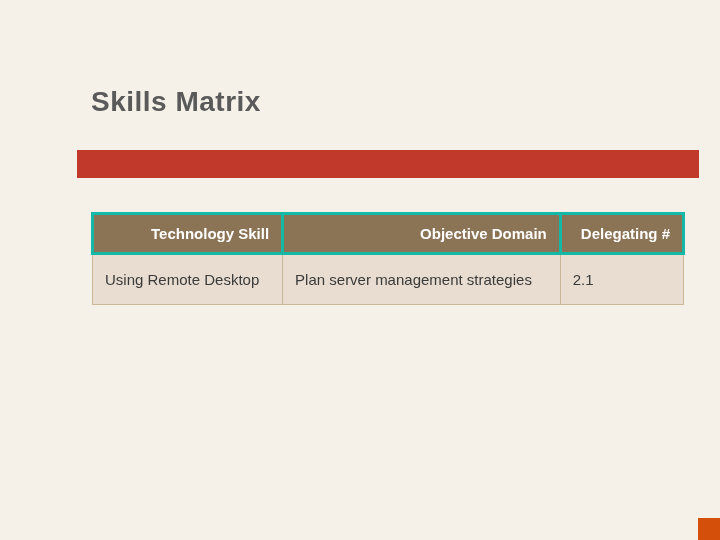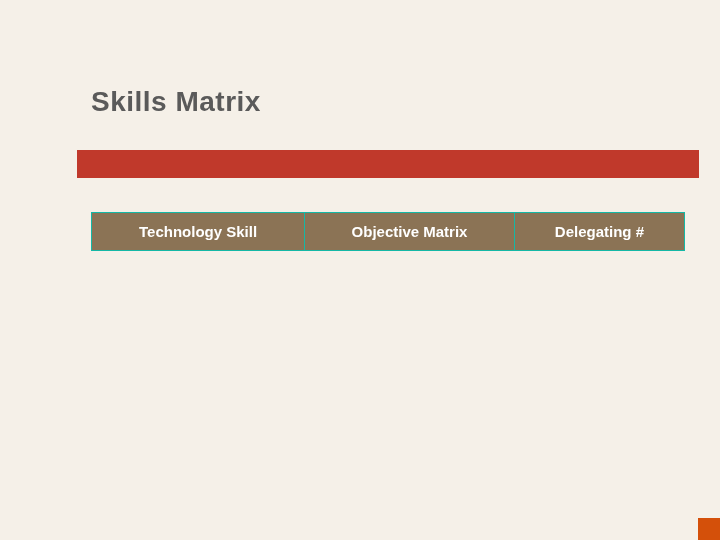--- a/index.html
+++ b/index.html
@@ -54,22 +54,22 @@
     }
 
     thead tr {
       background-color: #8b7355;
     }
 
     thead th {
       color: #ffffff;
       font-weight: bold;
       padding: 10px 12px;
-      text-align: center;
-      border: 1px solid #14b8a6;
+      text-align: right;
+      border: 3px solid #14b8a6;
     }
 
     tbody tr:nth-child(odd) {
       background-color: #e8ddd0;
     }
 
     tbody tr:nth-child(even) {
       background-color: #f0e8de;
     }
 
@@ -99,24 +99,29 @@
     <h1 class="page-title">Skills Matrix</h1>
   </div>
 
   <div class="title-underline"></div>
 
   <div class="table-container">
     <table>
       <thead>
         <tr>
           <th>Technology Skill</th>
-          <th>Objective Matrix</th>
+          <th>Objective Domain</th>
           <th>Delegating #</th>
         </tr>
       </thead>
       <tbody id="table-body">
+      <tr>
+            <td>Using Remote Desktop</td>
+            <td>Plan server management strategies</td>
+            <td>2.1</td>
+          </tr>
         </tbody>
     </table>
   </div>
 
   <div class="orange-square"></div>
 
 </div>
 
 </body></html>

